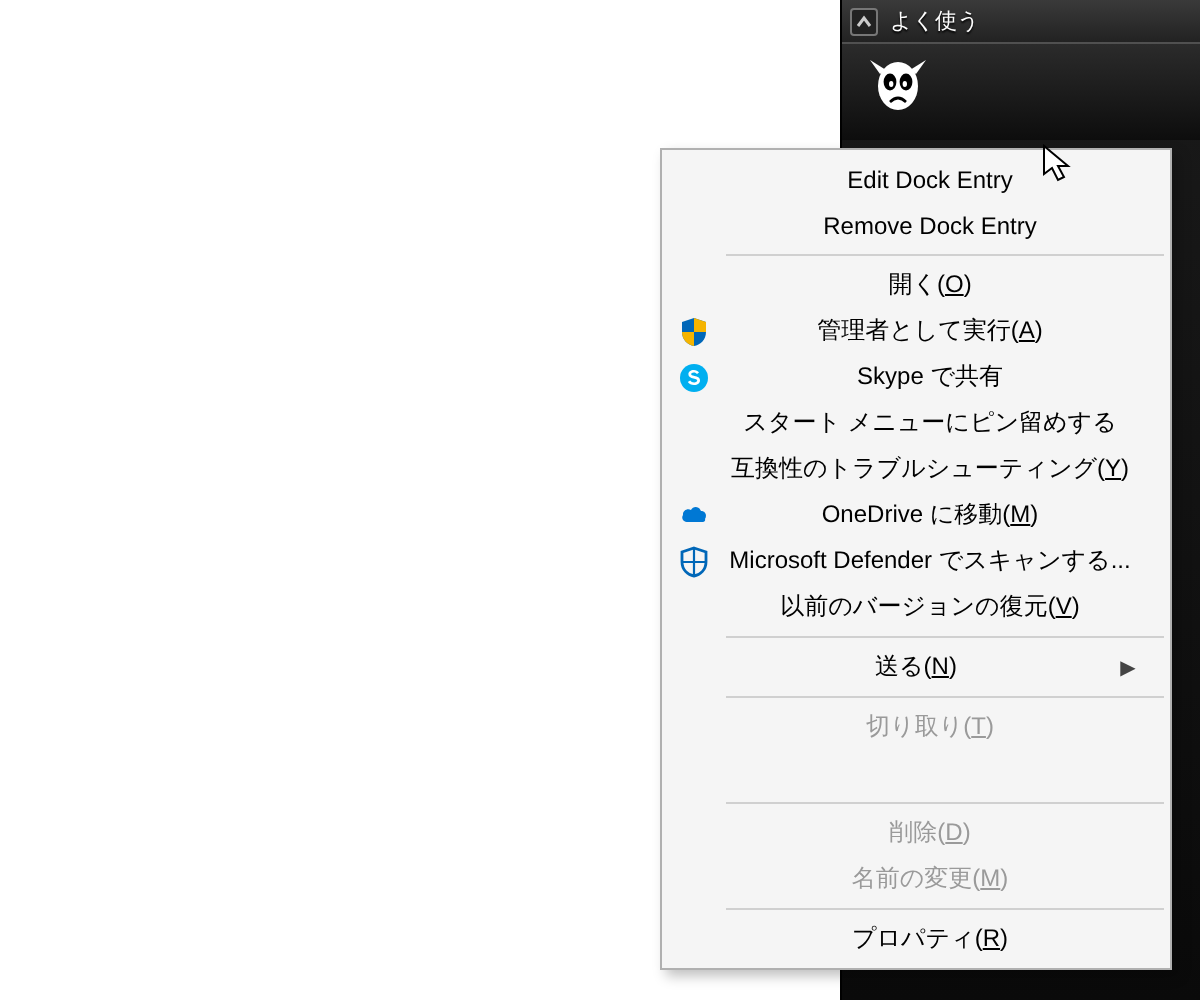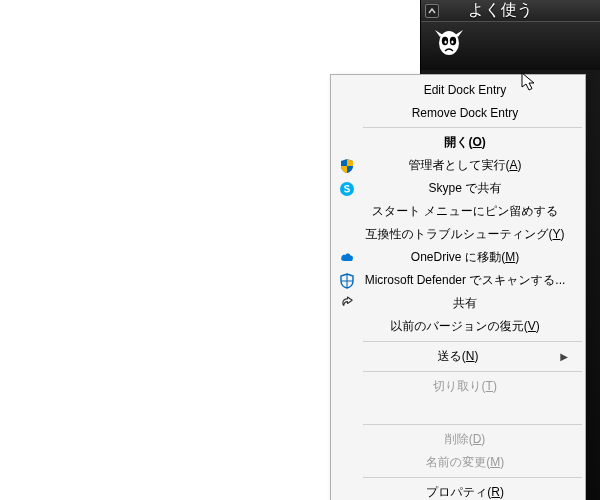--- a/index.html
+++ b/index.html
@@ -34,23 +34,22 @@
     .dock-collapse {
       width: 14px; height: 14px;
       border: 1px solid #777;
       border-radius: 2px;
       display: flex; align-items: center; justify-content: center;
       background: #222;
     }
     .dock-collapse svg { width: 8px; height: 8px; }
     .dock-title {
       color: #fff;
-      font-size: 16px;
+      font-size: 11px;
       text-shadow: 0 1px 1px #000;
-      margin-left: 23px;
     }
     .dock-app-slot {
       width: 100%;
       height: 48px;
       display: flex;
       align-items: center;
       padding-left: 12px;
       background: linear-gradient(to bottom, #2b2b2b 0%, #0d0d0d 100%);
     }
     .dock-app-icon svg { width: 32px; height: 32px; }
@@ -132,21 +131,21 @@
   </div>
   <div class="menu-item">
     <span class="menu-icon-slot"></span>
     <span class="menu-label">Remove Dock Entry</span>
   </div>
 
   <div class="menu-sep"></div>
 
   <div class="menu-item">
     <span class="menu-icon-slot"></span>
-    <span class="menu-label" style="font-weight:700">
+    <span class="menu-label" style="font-weight:400">
       <span>開く(</span><span class="ul">O</span><span>)</span>
     </span>
   </div>
 
   <div class="menu-item">
     <span class="menu-icon-slot">
       <svg viewBox="0 0 16 16" width="16" height="16">
         <path d="M8 1 L14 3 V8 C14 12 11 14.5 8 15 C5 14.5 2 12 2 8 V3 Z" fill="#0067b8"></path>
         <path d="M8 1 L14 3 V8 L8 8 Z" fill="#f5b400"></path>
         <path d="M8 8 L8 15 C5 14.5 2 12 2 8 Z" fill="#f5b400"></path>
@@ -193,28 +192,20 @@
   <div class="menu-item">
     <span class="menu-icon-slot">
       <svg viewBox="0 0 16 16" width="16" height="16">
         <path d="M8 1 L14 3 V8 C14 12 11 14.5 8 15 C5 14.5 2 12 2 8 V3 Z" fill="none" stroke="#0067b8" stroke-width="1.4"></path>
         <path d="M8 1 L8 15 M2 8 L14 8" stroke="#0067b8" stroke-width="1.1"></path>
       </svg>
     </span>
     <span class="menu-label">Microsoft Defender でスキャンする...</span>
   </div>
 
-  <div class="menu-item">
-    <span class="menu-icon-slot">
-      <svg viewBox="0 0 16 16" width="15" height="15">
-        <path d="M3 8 C3 5 5 3 8 3 L8 1 L13 4.5 L8 8 L8 6 C6 6 4.5 7 4 10 C3.3 9.3 3 8.7 3 8 Z" fill="none" stroke="#333" stroke-width="1.2" stroke-linejoin="round"></path>
-      </svg>
-    </span>
-    <span class="menu-label">共有</span>
-  </div>
 
   <div class="menu-item">
     <span class="menu-icon-slot"></span>
     <span class="menu-label">
       <span>以前のバージョンの復元(</span><span class="ul">V</span><span>)</span>
     </span>
   </div>
 
   <div class="menu-sep"></div>
 

